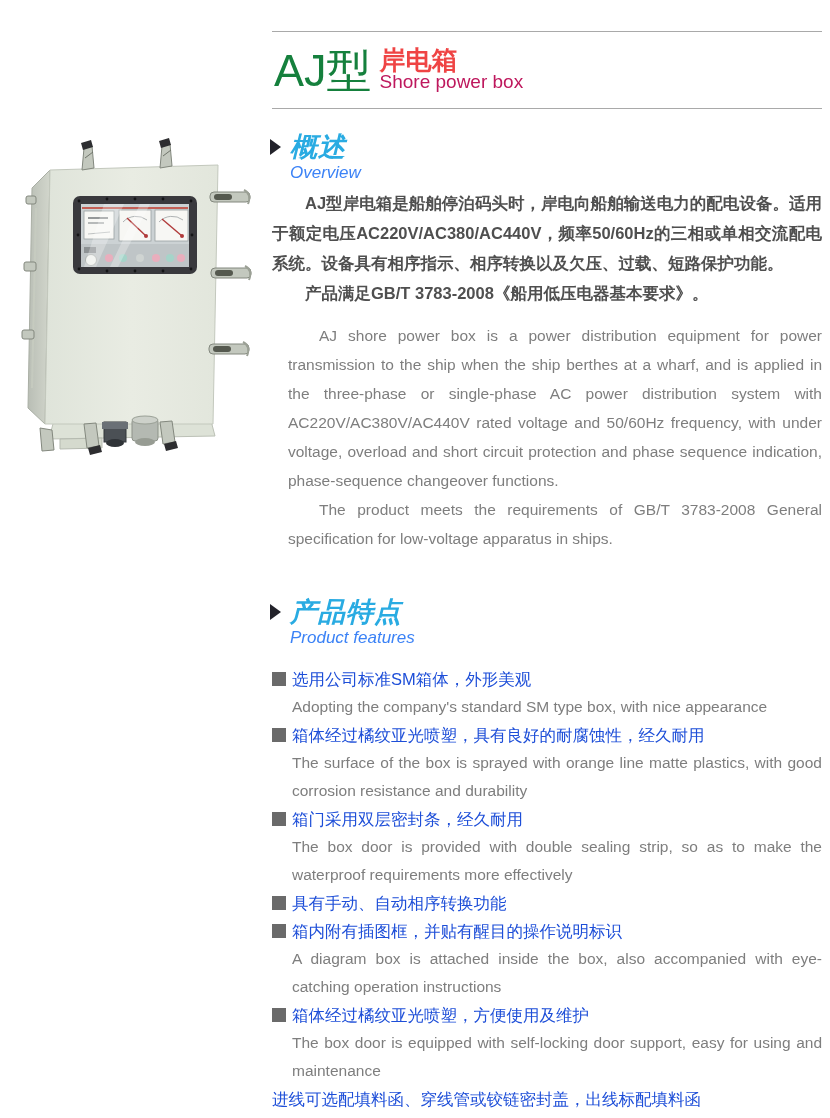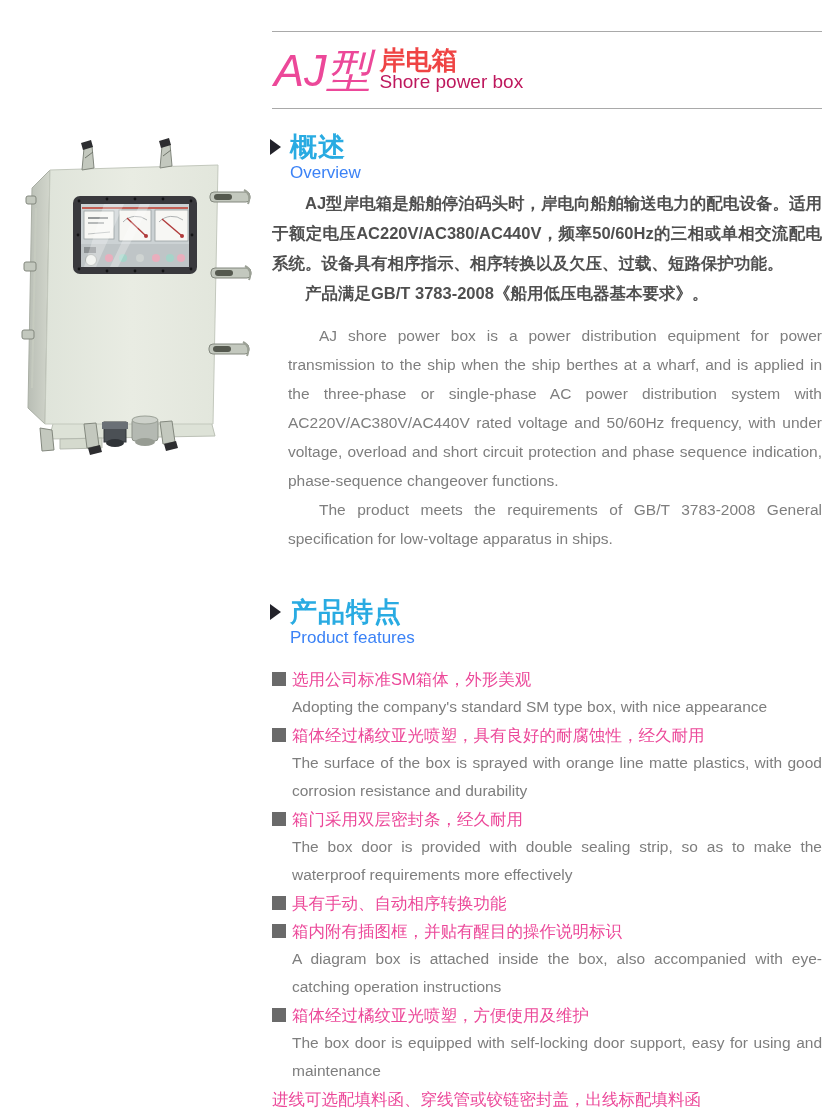--- a/index.html
+++ b/index.html
@@ -14,26 +14,26 @@
   
   .photo-wrap { position: absolute; left: 12px; top: 138px; width: 250px; height: 320px; }
   .photo-wrap svg { width: 100%; height: 100%; display: block; }
 
   
   .content { position: absolute; left: 272px; top: 0; width: 550px; }
   .rule { border-top: 1px solid #a9a9a9; height: 0; }
   .rule-top { margin-top: 31px; }
 
   .title-block { height: 76px; display: flex; align-items: center; padding-left: 2px; }
-  .model { font-size: 45px; line-height: 1; color: #ec4899; letter-spacing: 0px; font-style: italic; }
+  .model { font-size: 45px; line-height: 1; color: #15803d; letter-spacing: 0px; }
   .title-sub { display: flex; flex-direction: column; margin-left: 8px; margin-top: 2px; }
   .title-sub .cn { font-size: 26px; font-weight: bold; color: #ef4444; line-height: 22px; }
   .title-sub .en { font-size: 19px; color: #be185d; line-height: 22px; }
 
-  .sec-head { display: flex; align-items: flex-start; margin-left: -2px; }
+  .sec-head { display: flex; align-items: flex-start; margin-left: -2px; font-style: italic; }
   .tri {
     width: 0; height: 0; margin-top: 7px; margin-right: 9px;
     border-left: 11px solid #23232b;
     border-top: 8px solid transparent;
     border-bottom: 8px solid transparent;
   }
   .sec-head h2 { font-size: 27px; line-height: 30px; color: #29abe2; font-weight: bold; letter-spacing: 1px; }
   .sec-head .sub { font-size: 17px; line-height: 21px; color: #3b82f6; }
 
   .overview { margin-top: 23px; }
@@ -45,21 +45,21 @@
   .en-group { margin-top: 13px; margin-left: 16px; }
   .en-text {
     font-size: 15.5px; line-height: 29px; color: #7e7e7e;
     text-align: justify; text-indent: 2em;
   }
 
   .features { margin-top: 44px; }
   .features-list { list-style: none; margin-top: 17px; }
   .feature-item { margin: 0; }
   .feature-cn {
-    font-size: 16.5px; line-height: 28px; color: #ec4899;
+    font-size: 16.5px; line-height: 28px; color: #1d4ed8;
     display: flex; align-items: flex-start;
   }
   .bullet-square {
     flex: 0 0 auto; width: 14px; height: 14px; background: #6a6a6a;
     margin: 7px 6px 0 0;
   }
   .feature-en {
     font-size: 15.5px; line-height: 28px; color: #7e7e7e;
     margin-left: 20px; text-align: justify;
   }

